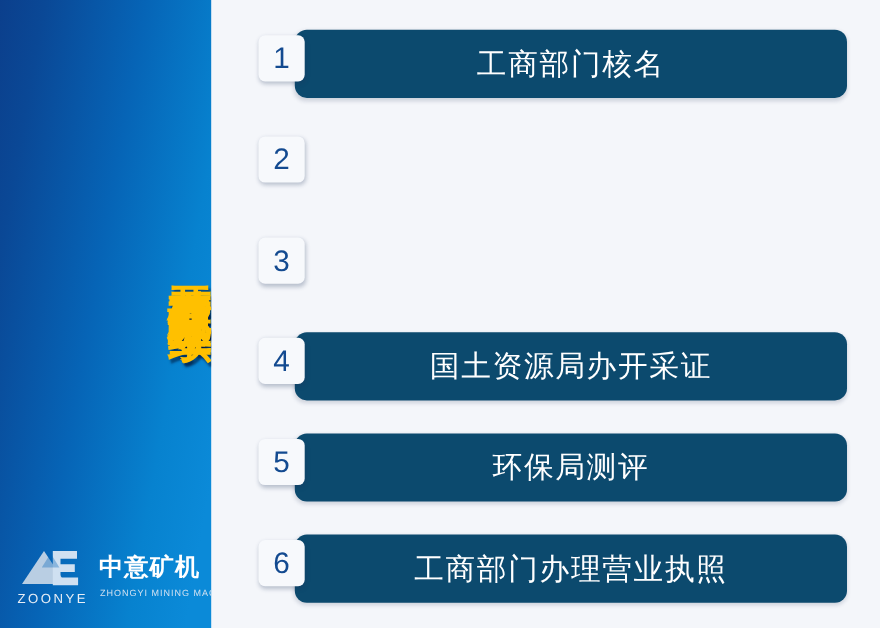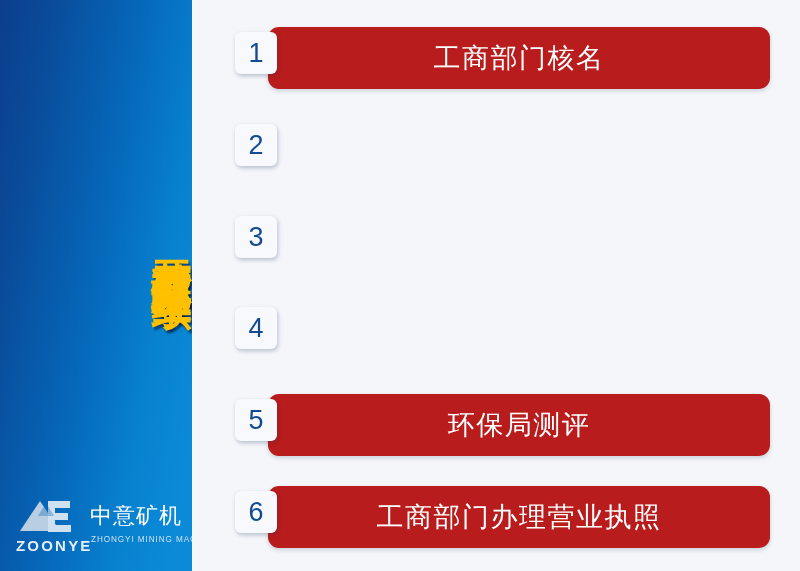--- a/index.html
+++ b/index.html
@@ -71,32 +71,32 @@
     top: 0;
     width: 62px;
     height: 38px;
   }
   .logo-zoonye {
     position: absolute;
     left: 4px;
     top: 38px;
     width: 70px;
     color: #e8eef6;
-    font-size: 15px;
+    font-size: 12px;
     letter-spacing: 2.2px;
-    font-weight: bold;
-    text-align: right;
+    font-weight: normal;
+    text-align: left;
   }
   .logo-cn {
     position: absolute;
     left: 78px;
     top: 2px;
     color: #ffffff;
     font-size: 22px;
-    font-weight: normal;
+    font-weight: bold;
     letter-spacing: 1px;
     white-space: nowrap;
   }
   .logo-en {
     position: absolute;
     left: 79px;
     top: 36px;
     color: #cfe0f1;
     font-size: 8.2px;
     letter-spacing: 0.9px;
@@ -118,21 +118,21 @@
     width: 608px;
     height: 62px;
   }
 
   .step-bar {
     position: absolute;
     left: 76px;
     top: 0;
     width: 502px;
     height: 62px;
-    background: #b91c1c;
+    background: #0c4a6e;
     border-radius: 11px;
     box-shadow: 0 2px 4px rgba(20, 40, 80, 0.18);
     display: flex;
     align-items: center;
     justify-content: center;
   }
 
   .step-label {
     color: #ffffff;
     font-size: 27px;
@@ -211,20 +211,23 @@
     <div class="step-row" style="top:211px;">
       <div class="step-badge">
         <span class="step-number">3</span>
       </div>
     </div>
 
     <div class="step-row" style="top:302px;">
       <div class="step-badge">
         <span class="step-number">4</span>
       </div>
+      <div class="step-bar">
+        <span class="step-label">国土资源局办开采证</span>
+      </div>
     </div>
 
     <div class="step-row" style="top:394px;">
       <div class="step-badge">
         <span class="step-number">5</span>
       </div>
       <div class="step-bar">
         <span class="step-label">环保局测评</span>
       </div>
     </div>

